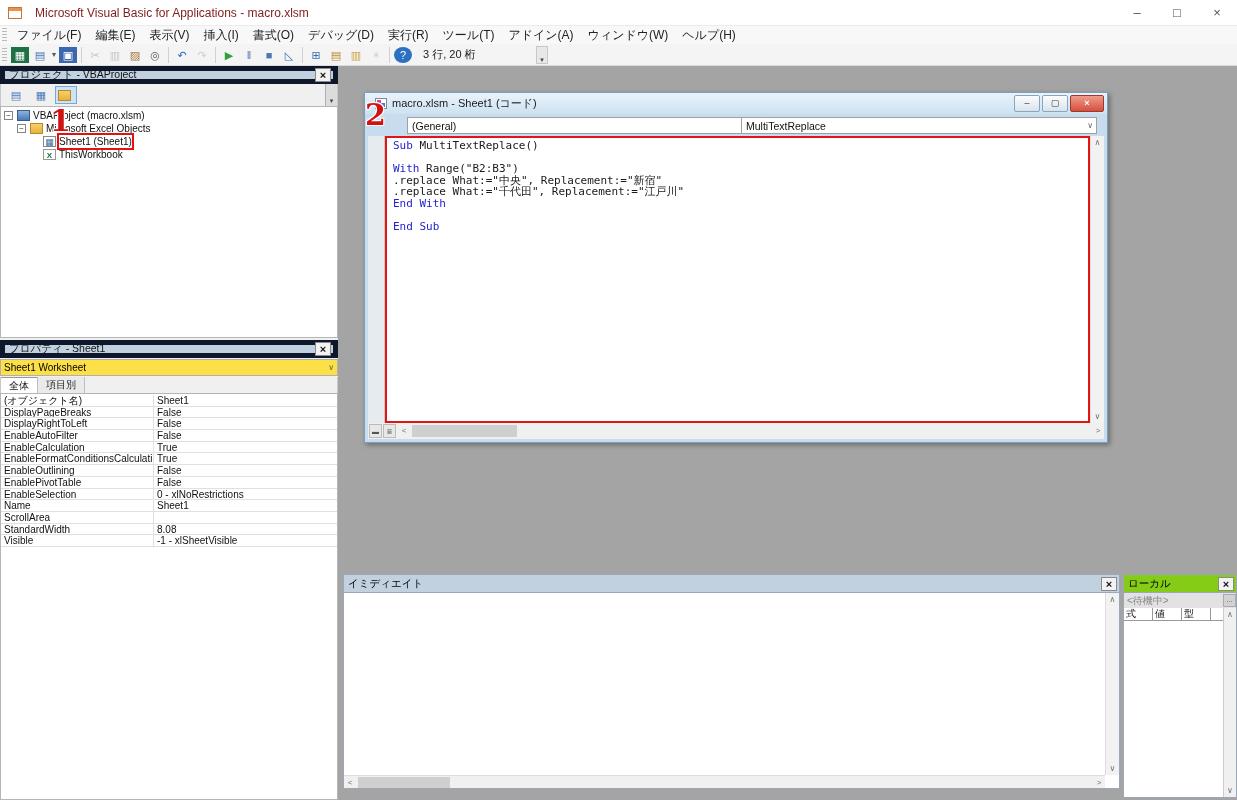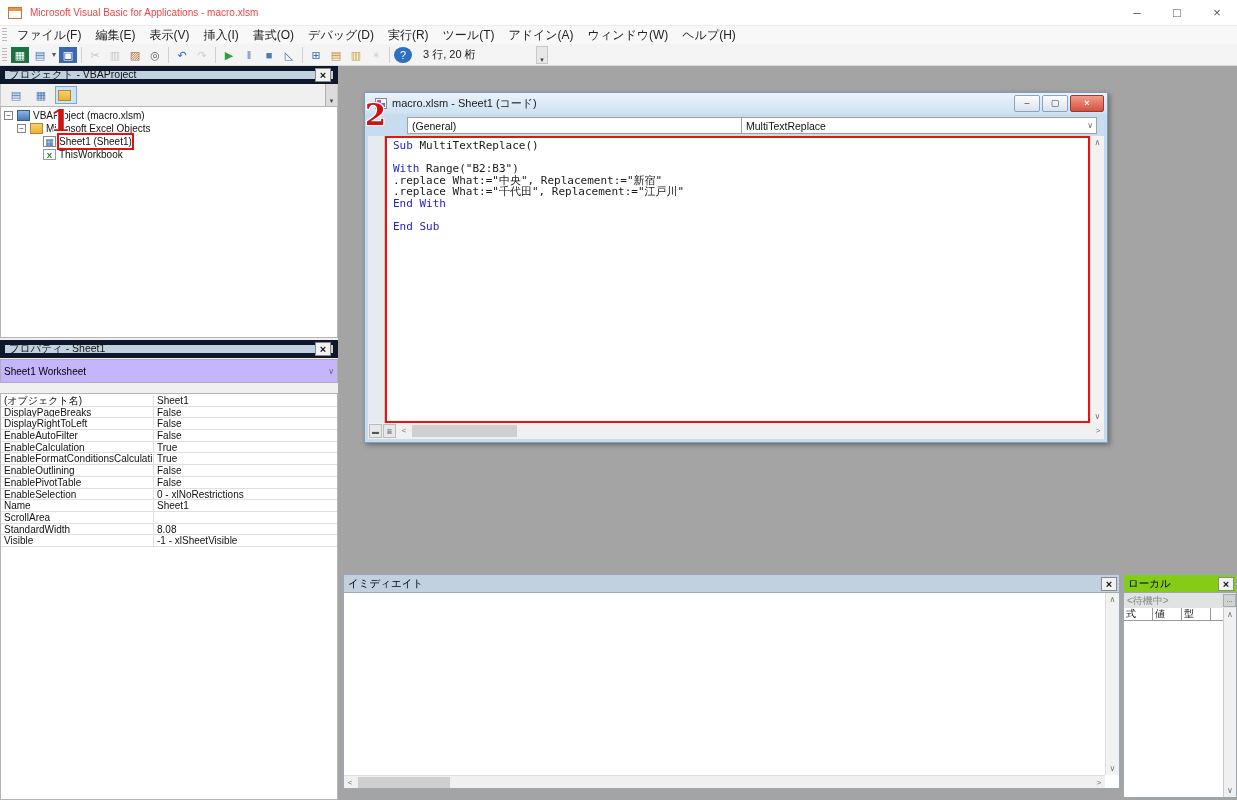--- a/index.html
+++ b/index.html
@@ -4,21 +4,21 @@
 <style>
   * { margin:0; padding:0; box-sizing:border-box; }
   html,body { width:1237px; height:800px; }
   body { font-family:"Liberation Sans","DejaVu Sans",sans-serif; background:#f0f0f0; overflow:hidden; }
   #app { position:relative; width:1237px; height:800px; background:#f0f0f0; }
 
   
   .titlebar { position:absolute; left:0; top:0; width:1237px; height:26px; background:#ffffff; border-bottom:1px solid #ececec; display:flex; align-items:center; }
   .appicon { width:14px; height:12px; margin-left:8px; background:#fff; border:1px solid #c87437; position:relative; }
   .appicon::before { content:""; position:absolute; left:0; top:0; right:0; height:3px; background:#e8924a; }
-  .wtitle { font-size:10px; color:#ef4444; margin-left:8px; }
+  .wtitle { font-size:12px; color:#7f1d1d; margin-left:13px; }
   .wbtns { margin-left:auto; display:flex; height:26px; }
   .wbtn { width:40px; height:26px; display:flex; align-items:center; justify-content:center; font-size:13px; color:#555; }
   .menubar { position:absolute; left:0; top:26px; width:1237px; height:18px; background:#f8f8f8; display:flex; align-items:center; font-size:12px; color:#222; }
   .grip { width:5px; height:14px; margin:0 3px 0 2px; background:repeating-linear-gradient(#bbb 0 1px,transparent 1px 3px); }
   .mi { padding:0 7px; line-height:18px; }
   .toolbar { position:absolute; left:0; top:44px; width:1237px; height:22px; background:#f4f4f4; border-bottom:1px solid #dcdcdc; display:flex; align-items:center; }
   .tico { width:18px; height:16px; margin:0 1px; font-size:11px; line-height:16px; text-align:center; flex:0 0 auto; }
   .tico.dis { opacity:.55; }
   .tcaret { font-size:8px; color:#555; width:8px; text-align:center; }
   .tsep { width:1px; height:16px; background:#d0d0d0; margin:0 3px; flex:0 0 auto; }
@@ -43,21 +43,21 @@
   .ticon { width:13px; height:11px; margin-right:3px; font-size:9px; line-height:11px; text-align:center; flex:0 0 auto; }
   .ticon-project { background:linear-gradient(#8ab4e2,#4a7ab8); border:1px solid #3a5a88; }
   .ticon-folder { background:linear-gradient(#f6d06a,#e9b23a); border:1px solid #b8892a; }
   .ticon-sheet { background:#fff; border:1px solid #888; color:#3a6fa0; }
   .ticon-workbook { background:#fff; border:1px solid #999; color:#1e7145; font-weight:bold; font-size:8px; }
   .tlabel { color:#111; }
   .redbox { outline:2px solid #e01212; }
 
   
   .pr-head { left:0; top:340px; width:338px; }
-  .pr-combo { position:absolute; left:0; top:359px; width:338px; height:24px; background:#c4b5fd; border:1px solid #b0b0b0; font-size:10px; display:flex; align-items:center; padding-left:3px; }
+  .pr-combo { position:absolute; left:0; top:359px; width:338px; height:17px; background:#fde047; border:1px solid #b0b0b0; font-size:10px; display:flex; align-items:center; padding-left:3px; }
   .pr-tabs { position:absolute; left:0; top:377px; width:338px; height:16px; display:flex; font-size:10px; background:#f0f0f0; border-left:1px solid #c8c8c8; border-right:1px solid #c8c8c8; }
   .tab { padding:0 8px; line-height:15px; border-right:1px solid #c0c0c0; background:#eaeaea; color:#222; }
   .tab.active { background:#fff; border-top:1px solid #999; font-weight:normal; }
   .pgrid { position:absolute; left:0; top:393px; width:338px; height:407px; background:#fff; border:1px solid #b5b5b5; font-size:10px; overflow:hidden; padding-top:1px; }
   .prow { display:flex; height:11.7px; line-height:11.5px; border-bottom:1px solid #e0e0e0; }
   .pname { width:153px; border-right:1px solid #e0e0e0; padding-left:3px; overflow:hidden; white-space:nowrap; color:#111; }
   .pval { flex:1; padding-left:3px; overflow:hidden; white-space:nowrap; color:#111; }
 
   
   .mdi { position:absolute; left:338px; top:66px; width:899px; height:734px; background:#a4a4a4; }
@@ -210,20 +210,24 @@
     </div>
 
   <div class="phead pr-head">
     <span>プロパティ - Sheet1</span>
     <span class="xbtn">×</span>
   </div>
   <div class="pr-combo">
     <span>Sheet1 Worksheet</span>
     <span class="chev">∨</span>
   </div>
+  <div class="pr-tabs">
+    <span class="tab active">全体</span>
+    <span class="tab">項目別</span>
+  </div>
   <div class="pgrid">
       <div class="prow">
         <span class="pname">(オブジェクト名)</span>
         <span class="pval">Sheet1</span>
       </div>
       <div class="prow">
         <span class="pname">DisplayPageBreaks</span>
         <span class="pval">False</span>
       </div>
       <div class="prow">

